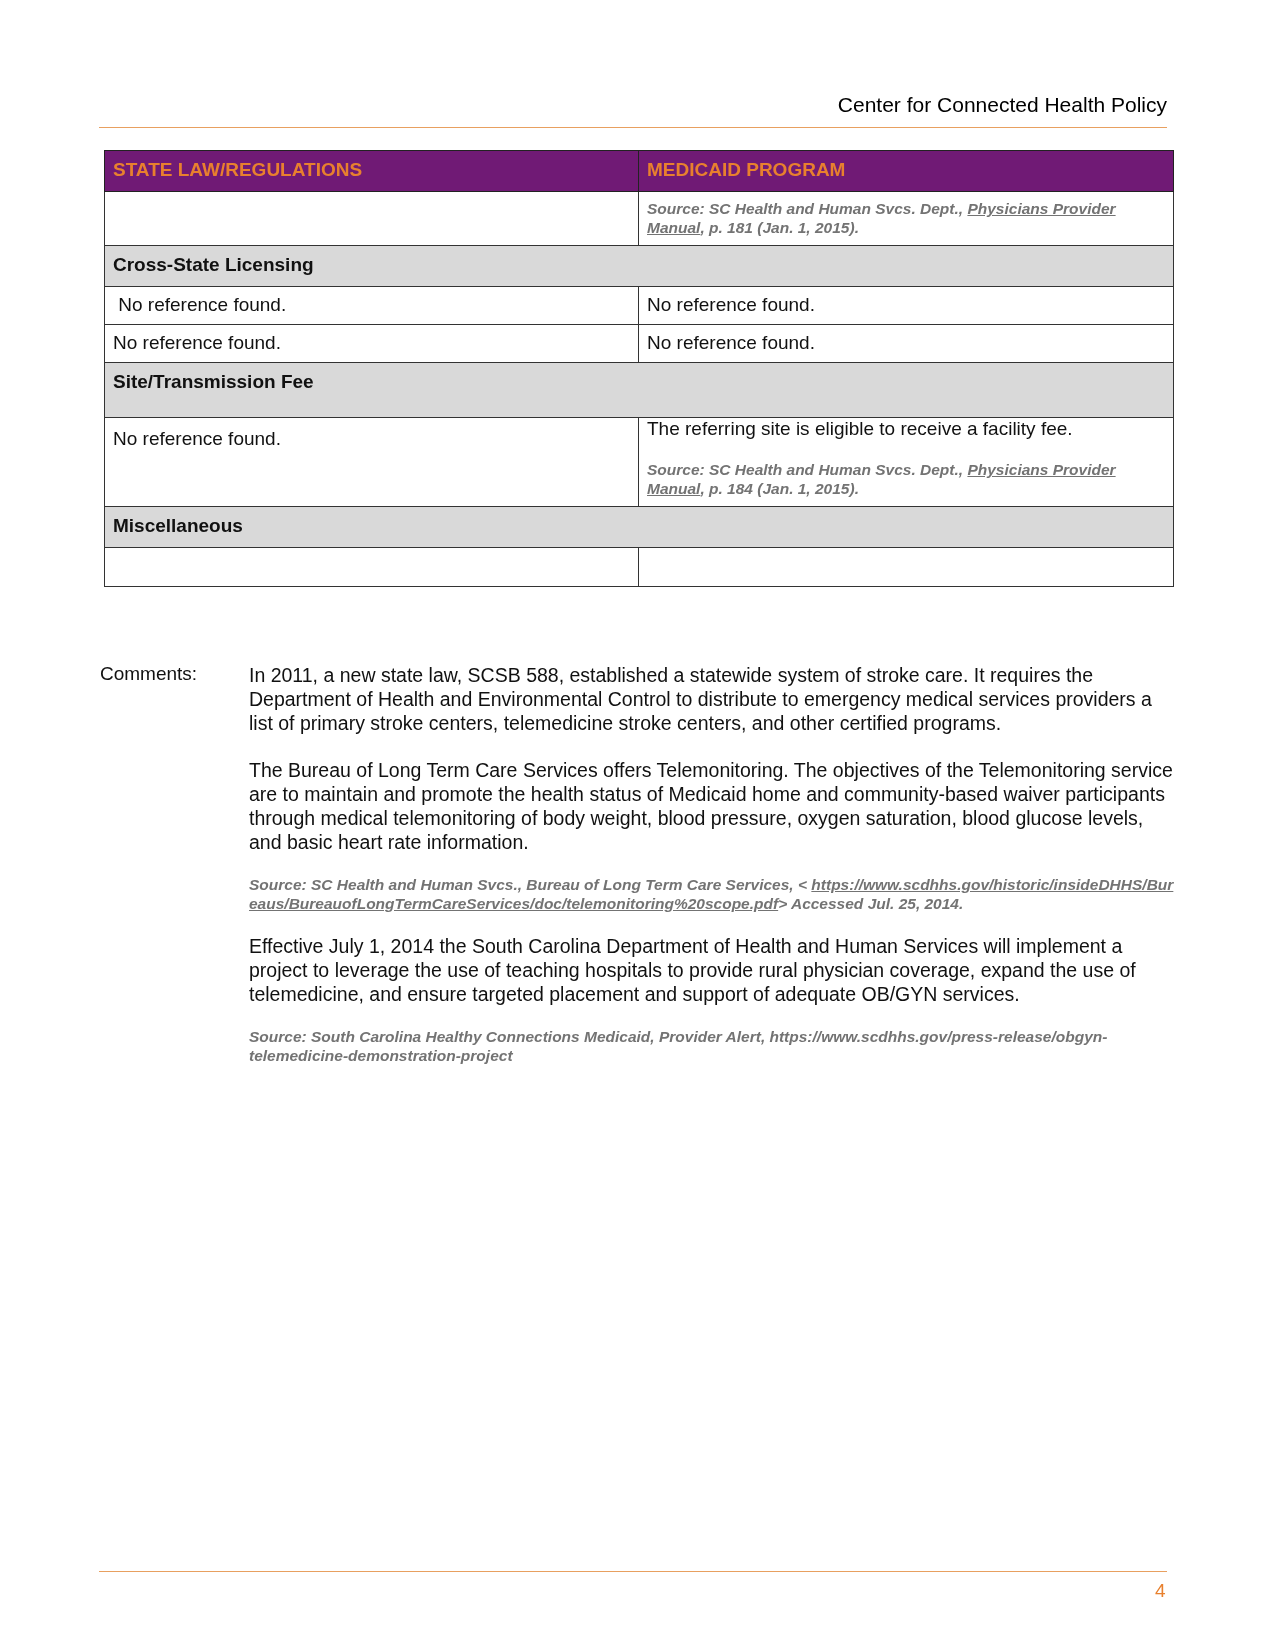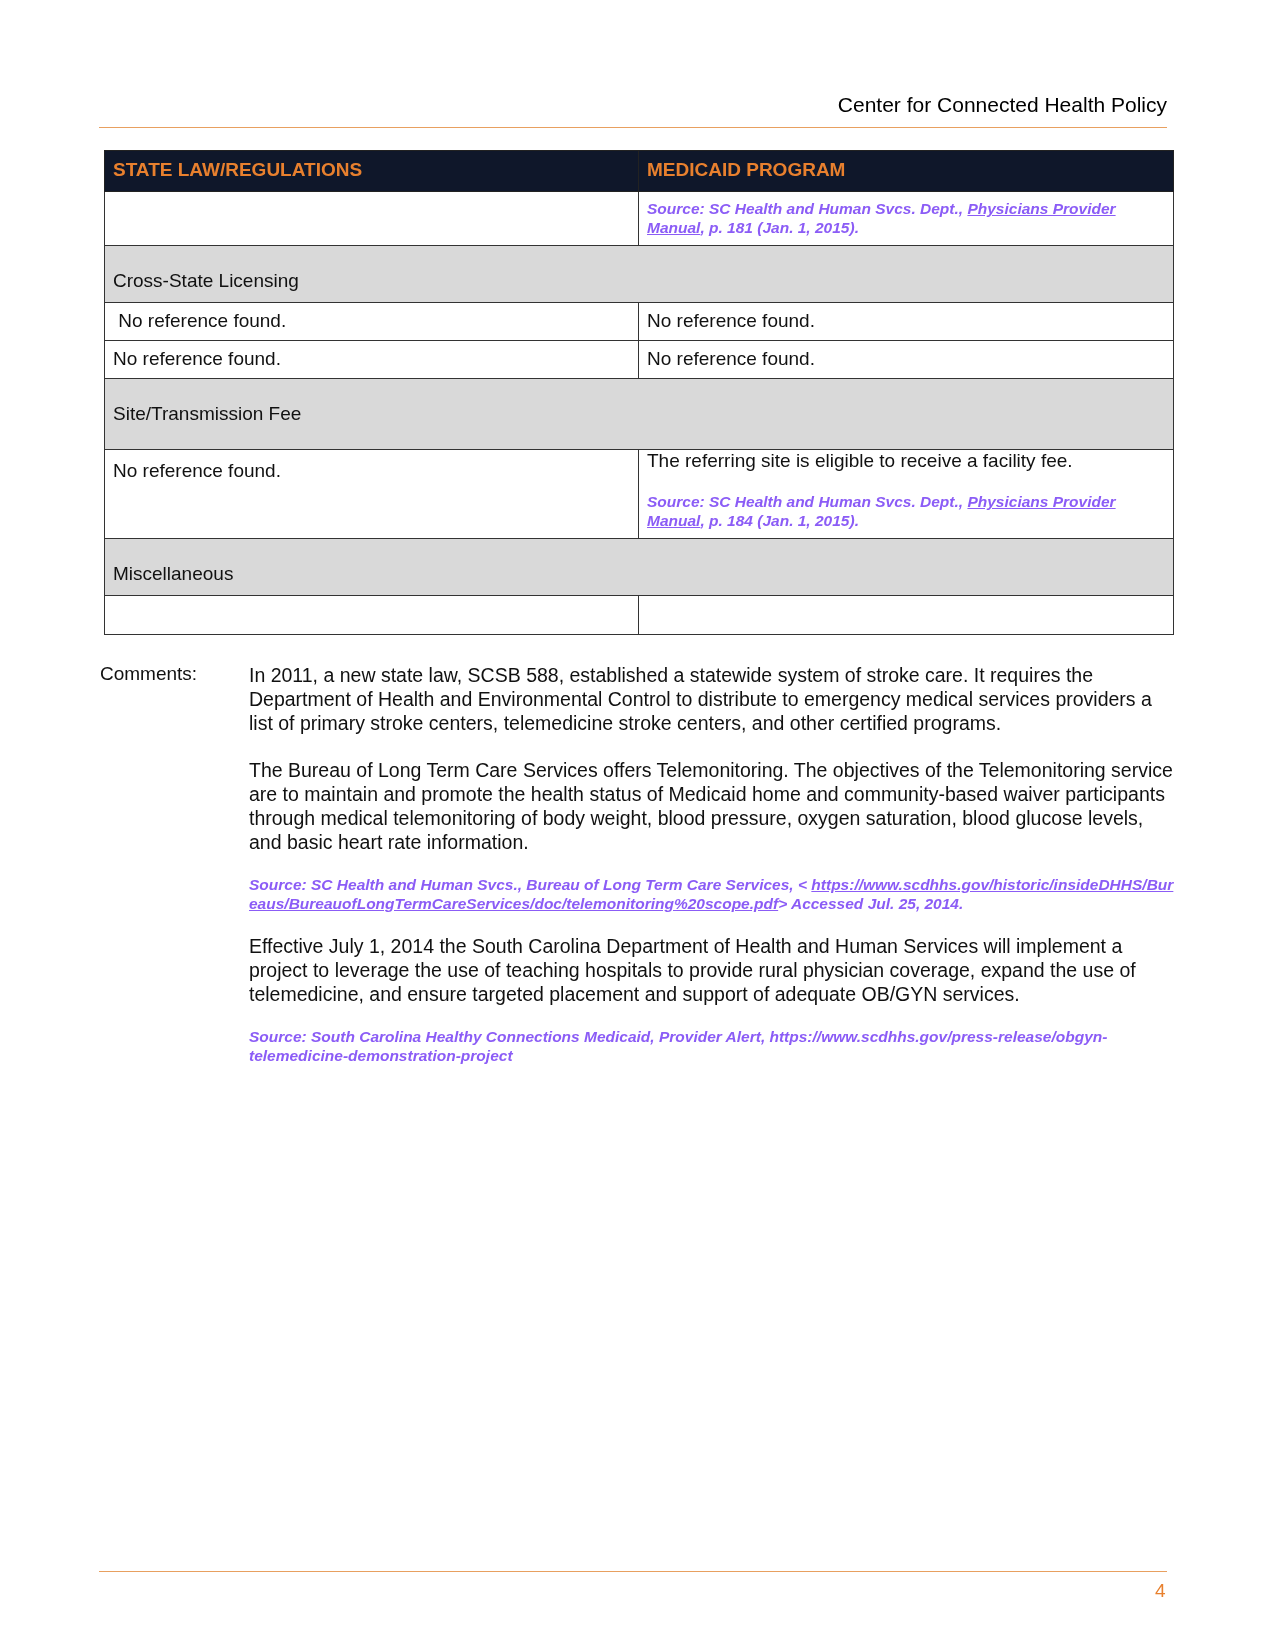--- a/index.html
+++ b/index.html
@@ -27,31 +27,31 @@
     position: absolute; left: 104px; top: 150px; width: 1069px;
     border-collapse: collapse; table-layout: fixed;
   }
   table.policy td {
     border: 1px solid #333333; vertical-align: top;
     padding: 7px 8px 8px 8px; font-size: 19px; line-height: 22px;
   }
   table.policy col.c1 { width: 534px; }
   table.policy col.c2 { width: 535px; }
   tr.col-head td {
-    background: #0f172a; color: #e8802e; font-weight: bold; font-size: 19px;
+    background: #701a75; color: #e8802e; font-weight: bold; font-size: 19px;
     height: 24px; padding-top: 8px;
     border-color: #222;
   }
   tr.section td {
-    background: #d9d9d9; font-weight: normal; font-size: 19px; color: #111;
-    height: 24px; padding-top: 24px;
+    background: #d9d9d9; font-weight: bold; font-size: 19px; color: #111;
+    height: 24px; padding-top: 8px;
   }
   tr.section.tall td { height: 38px; }
   .src {
-    color: #8b5cf6; font-style: italic; font-weight: bold; font-size: 15.5px;
+    color: #737373; font-style: italic; font-weight: bold; font-size: 15.5px;
     line-height: 19px; display: block;
   }
   .src u { text-decoration: underline; }
   .gap { display: block; height: 20px; }
   .comments {
     position: absolute; left: 100px; top: 663px; width: 1080px;
   }
   .comments-label {
     position: absolute; left: 0; top: 0; font-weight: normal; font-size: 19px;
   }

